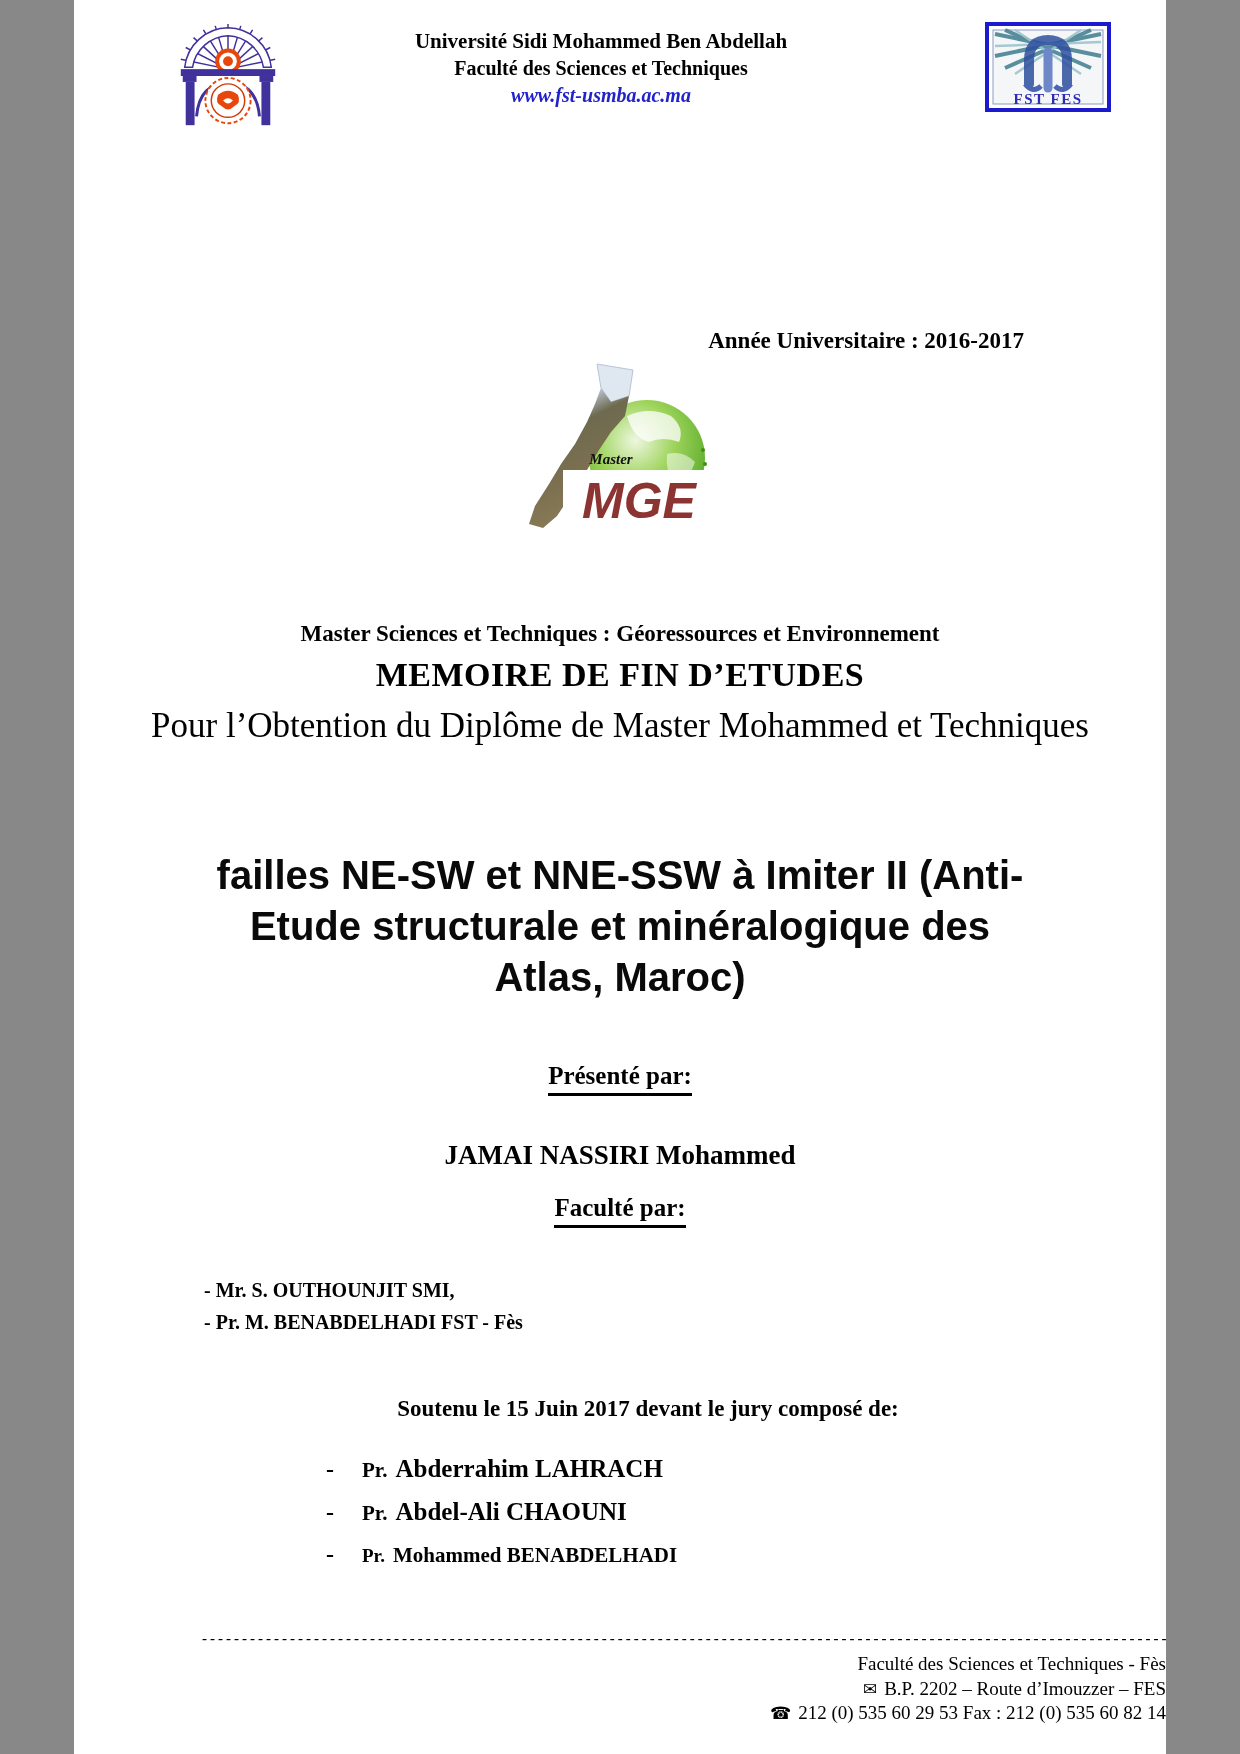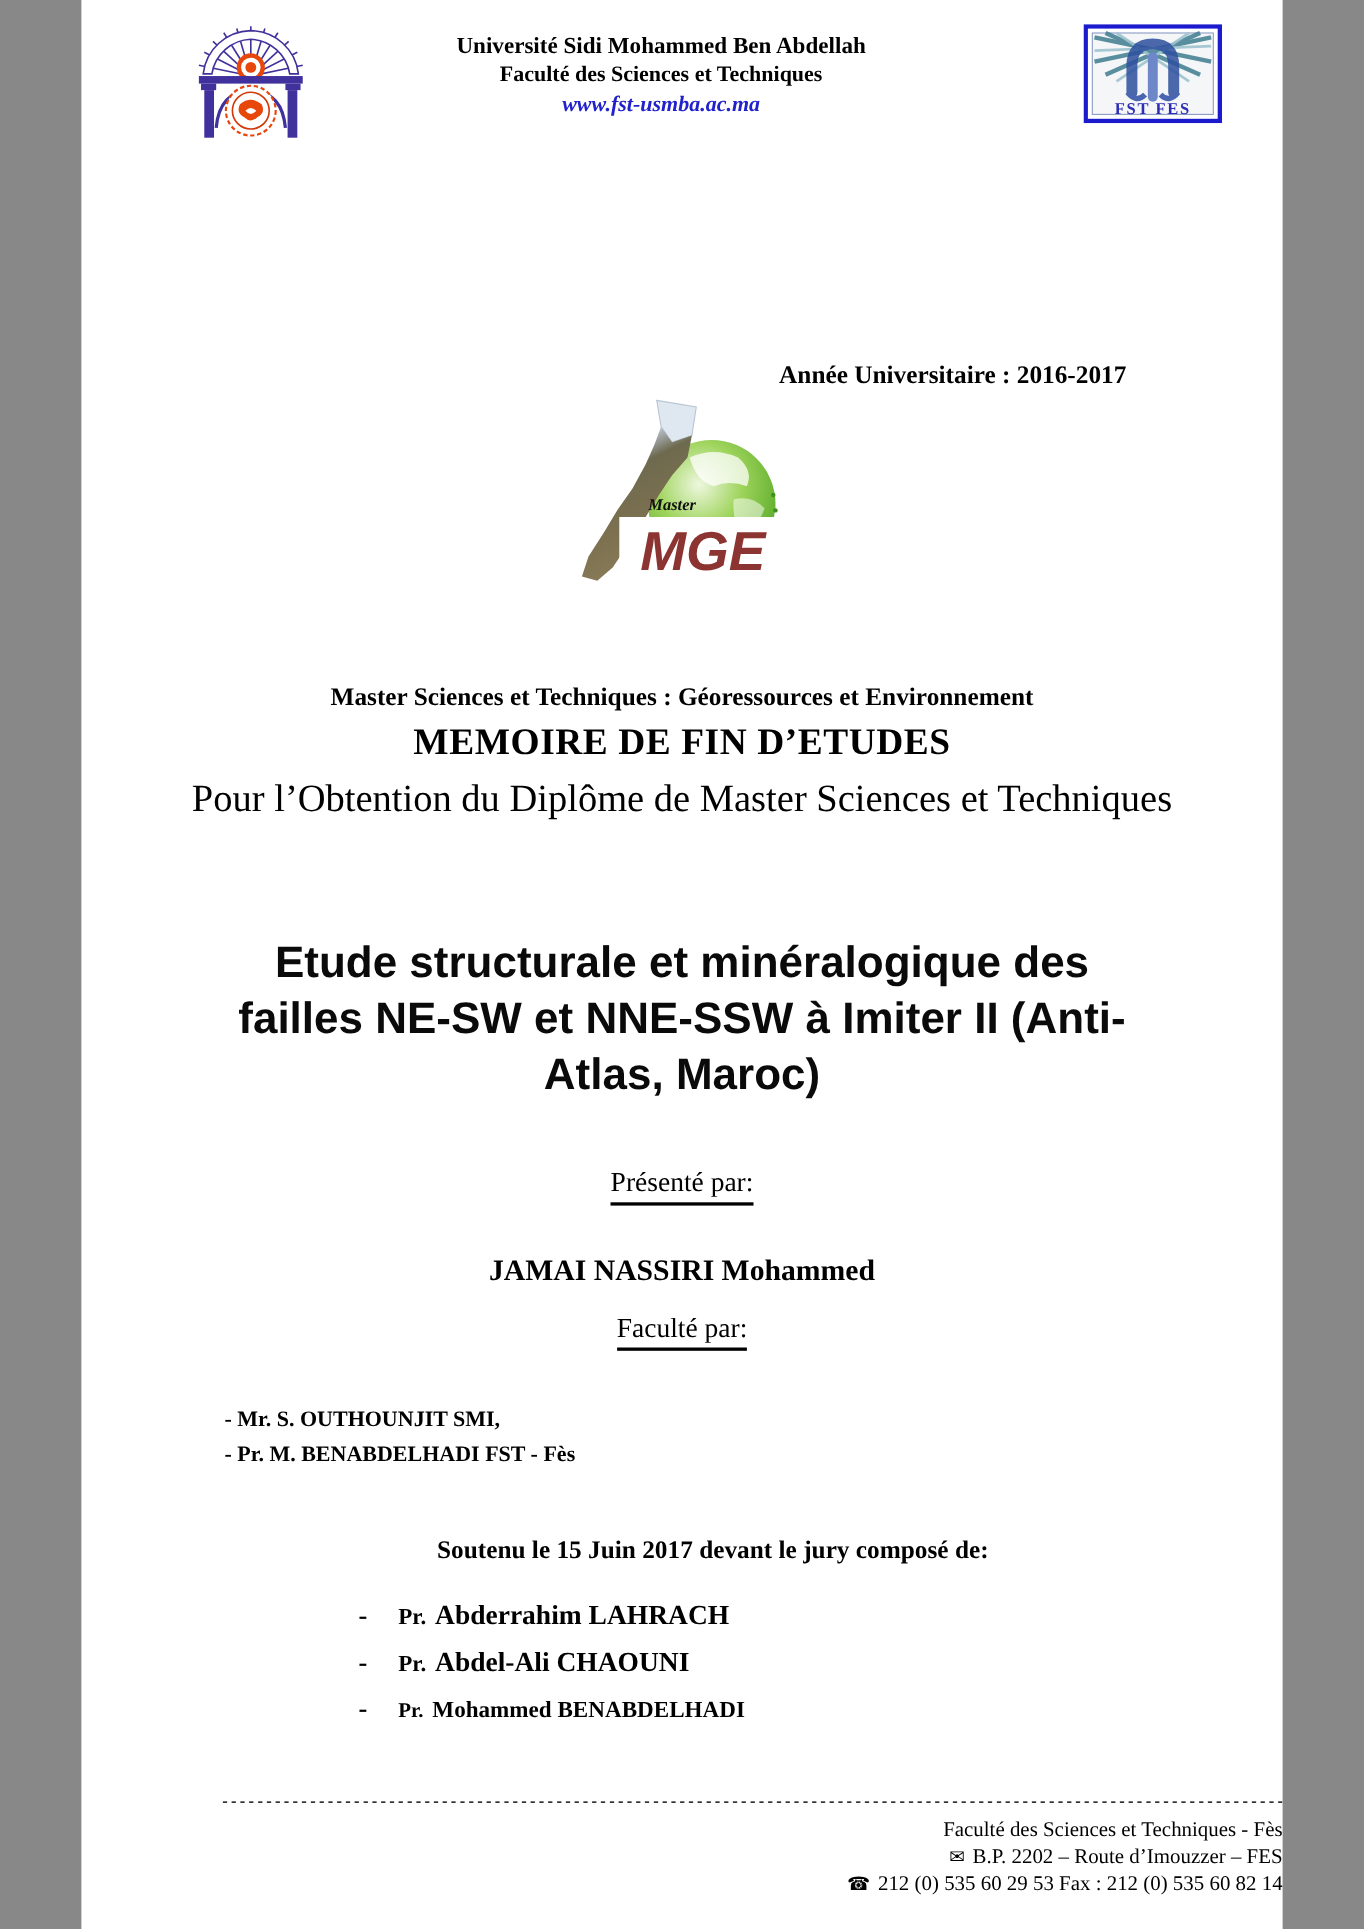--- a/index.html
+++ b/index.html
@@ -39,21 +39,21 @@
   .center-text{position:absolute;left:0;width:100%;text-align:center;}
   .program-line{top:594px;font-size:23px;font-weight:bold;margin-top:27px;}
   .memoire-title{top:656px;font-size:34px;font-weight:bold;letter-spacing:0.5px;}
   .memoire-subtitle{top:706px;font-size:35px;font-weight:normal;}
   .thesis-title{
     top:850px;font-family:"Liberation Sans", sans-serif;
     font-size:40px;font-weight:bold;line-height:51px;color:#0a0a0a;
   }
   .presented-label{top:1062px;}
   .encadre-label{top:1194px;}
-  .uline-label{font-size:25px;font-weight:normal;}
+  .uline-label{font-size:25px;font-weight:bold;}
   .uline-label span{display:inline-block;border-bottom:3px solid #000;padding-bottom:3px;}
   .presented-name{top:1140px;font-size:27px;font-weight:bold;}
   .soutenu-line{top:1396px;font-size:23px;font-weight:bold;padding-left:28px;}
   
   .advisors{
     position:absolute;top:1274px;left:130px;
     font-size:20px;font-weight:bold;line-height:32px;
   }
   
   .jury{
@@ -174,25 +174,25 @@
       <path d="M98 6 L134 12 L130 38 L112 44 L102 30 Z" fill="#dfe7f0" stroke="#b9c4d4" stroke-width="1"></path>
       <path d="M102 30 L112 44 L130 38 L126 58 L112 74 L100 92 L88 112 L74 134 L58 158 L44 170 L30 166 L36 148 L50 126 L62 106 L76 86 L88 64 L96 46 Z" fill="url(#marocGrad)"></path>
       <text x="112" y="106" text-anchor="middle" font-family="Liberation Serif, serif" font-style="italic" font-weight="bold" font-size="15" fill="#111">Master</text>
       <rect x="64" y="112" width="152" height="60" fill="#ffffff"></rect>
       <text x="140" y="160" text-anchor="middle" font-family="Liberation Sans, sans-serif" font-style="italic" font-weight="bold" font-size="50" fill="#8c3431">MGE</text>
     </svg>
   </div>
 
   <div class="center-text program-line">Master Sciences et Techniques : Géoressources et Environnement</div>
   <div class="center-text memoire-title">MEMOIRE DE FIN D’ETUDES</div>
-  <div class="center-text memoire-subtitle">Pour l’Obtention du Diplôme de Master Sciences et Techniques</div>
+  <div class="center-text memoire-subtitle">Pour l’Obtention du Diplôme de Master Mohammed et Techniques</div>
 
   <div class="center-text thesis-title">
+    <div>failles NE-SW et NNE-SSW à Imiter II (Anti-</div>
     <div>Etude structurale et minéralogique des</div>
-    <div>failles NE-SW et NNE-SSW à Imiter II (Anti-</div>
     <div>Atlas, Maroc)</div>
   </div>
 
   <div class="center-text presented-label uline-label">
     <span>Présenté par:</span>
   </div>
   <div class="center-text presented-name">JAMAI NASSIRI Mohammed</div>
 
   <div class="center-text encadre-label uline-label">
     <span>Faculté par:</span>

